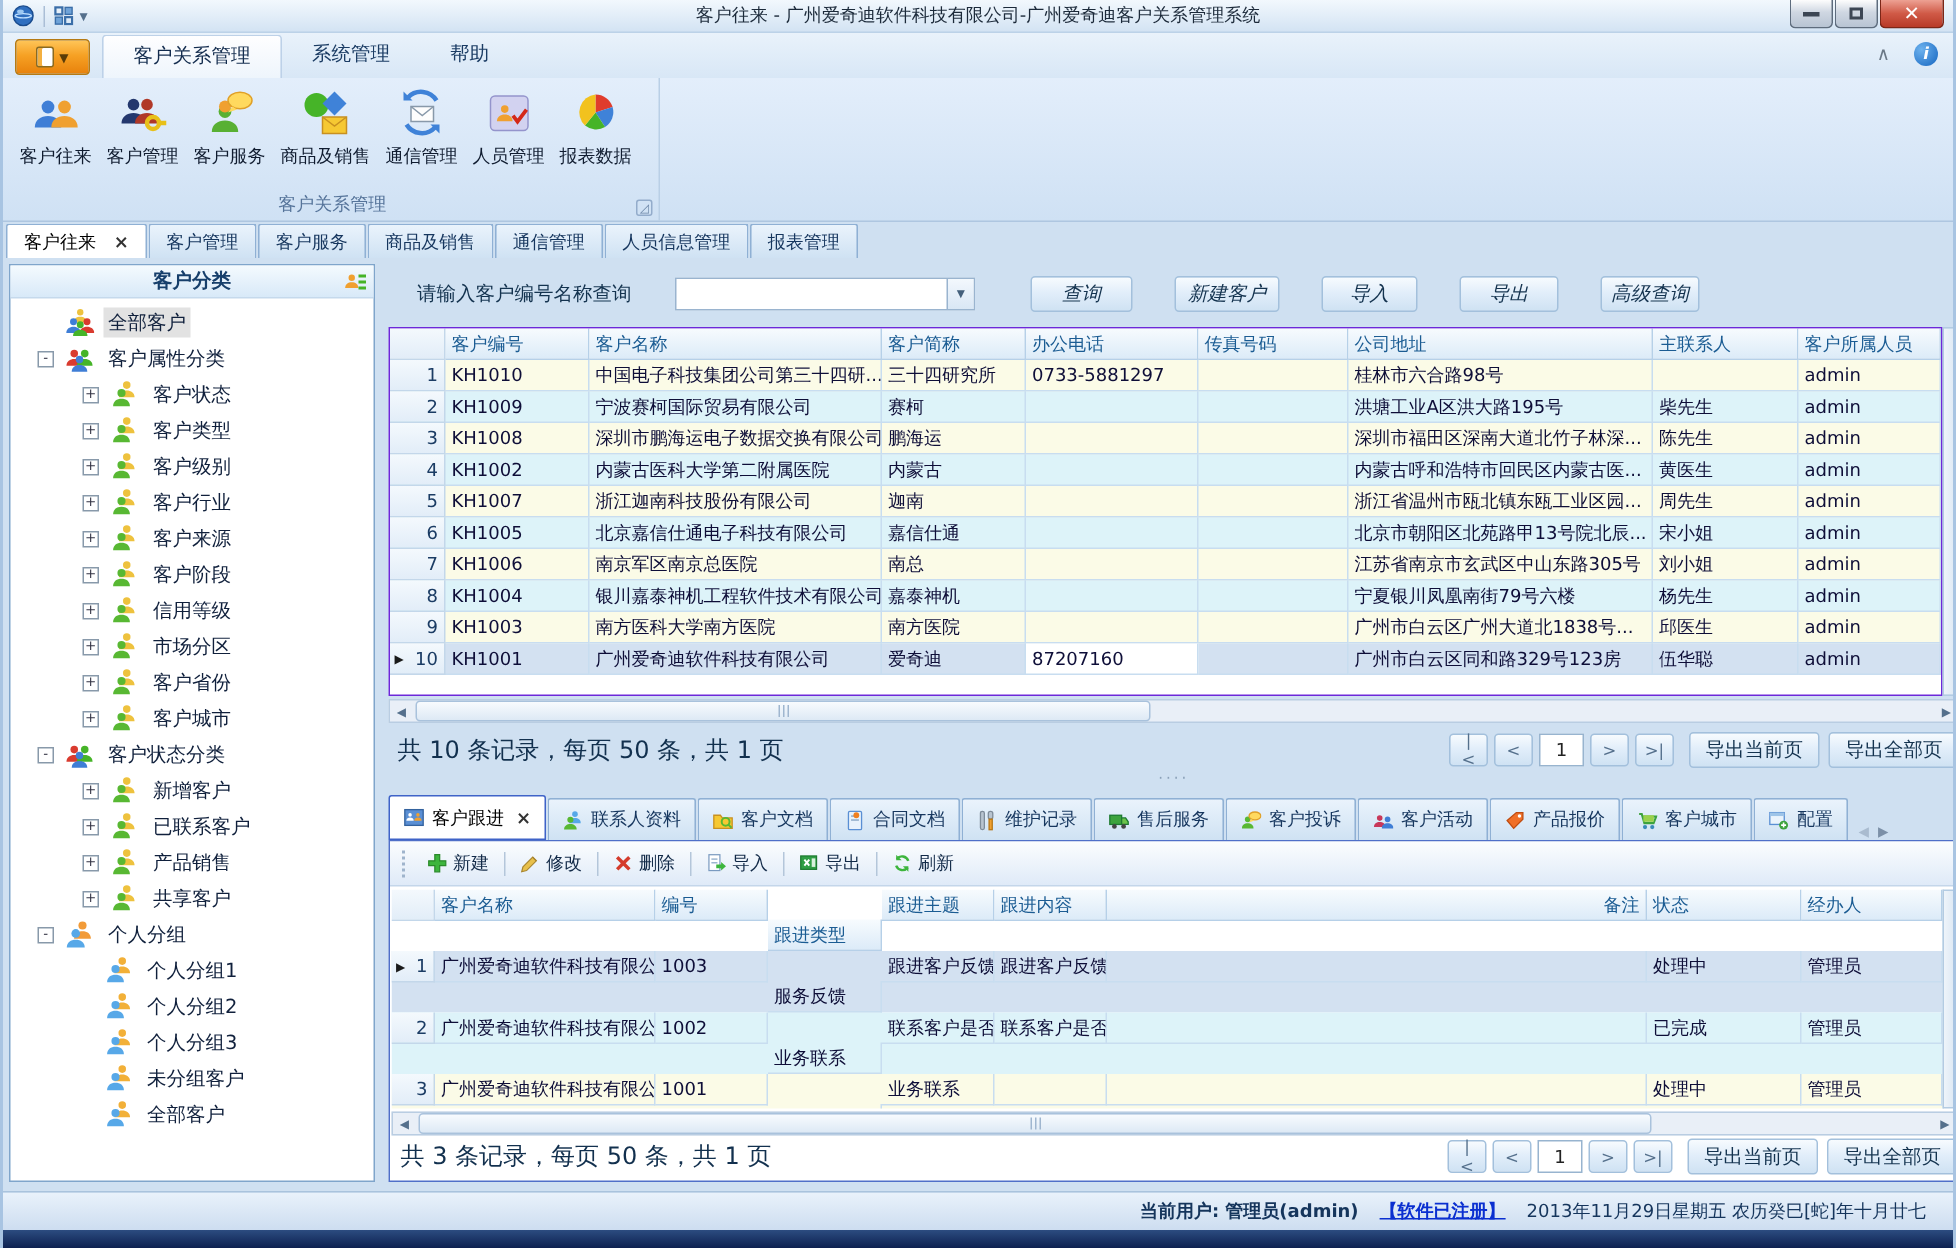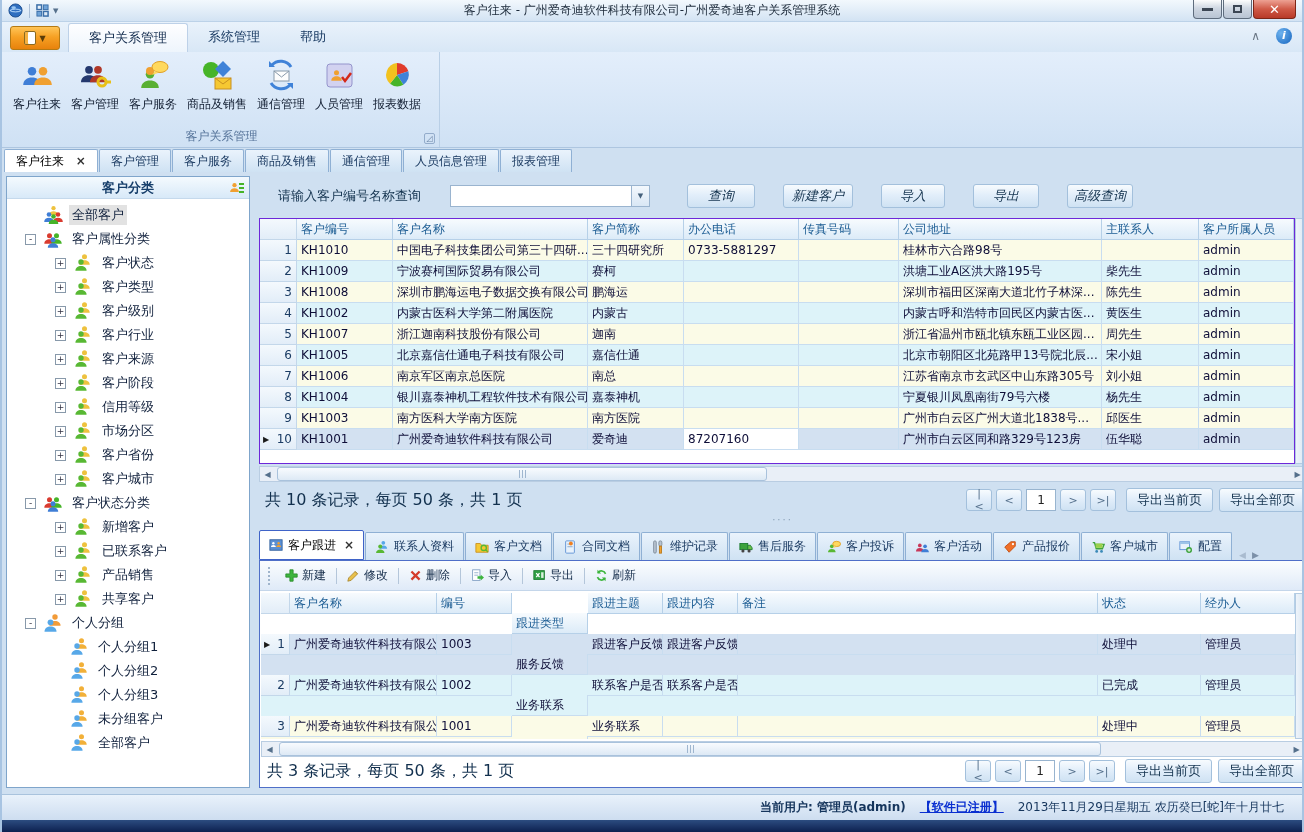--- a/index.html
+++ b/index.html
@@ -124,21 +124,21 @@
   .btab .x{margin-left:8px;color:#333;font-weight:bold;}
   .btab-nav{display:flex;align-items:center;gap:6px;margin-left:6px;color:#7c90a8;font-size:9px;}
   .bbox{position:absolute;left:0;top:30px;width:1047px;height:228px;border:1px solid #4f6fc8;background:#fff;}
   .btoolbar{height:30px;background:linear-gradient(#fbfdfe,#dfeaf8);border-bottom:1px solid #c4d6ea;
     display:flex;align-items:center;padding-left:8px;}
   .tgrip{width:3px;height:18px;border-left:2px dotted #9fb4cc;margin-right:8px;}
   .tbtn{display:flex;align-items:center;gap:4px;font-size:12px;color:#122a48;padding:3px 6px;border-radius:2px;}
   .tsep{width:1px;height:16px;background:#b4c6da;margin:0 4px;}
   .grid-bottom{left:1px;top:32px;width:1035px;height:146px;border:none;border-right:1px solid #c8ddf0;}
   .bc0{width:29px;}.bc1{width:147px;}.bc2{width:75px;}.bc3{width:76px;margin-top:20px;}.bc4{width:75px;}
-  .bc5{width:75px;}.bc6{width:360px;}.bc7{width:103px;}.bc8{width:94px;}
+  .bc5{width:75px;}.bc6{width:360px;text-align:right;}.bc7{width:103px;}.bc8{width:94px;}
   .vs-bottom{left:1035px;top:32px;height:146px;width:10px;}
   .hs-bottom{left:1px;top:180px;width:1044px;}
   .pg-bottom{top:198px;left:1px;width:1044px;}
   
   .statusbar{position:absolute;left:0;top:794px;width:100%;height:26px;
     background:linear-gradient(#e9f2fb,#cdddF0);border-top:1px solid #a9c3dd;
     display:flex;align-items:center;font-size:12px;color:#15355c;}
   .st-left{margin-left:10px;}
   .st-right{margin-left:auto;margin-right:18px;display:flex;align-items:flex-start;gap:14px;}
   .st-user{font-weight:bold;}

